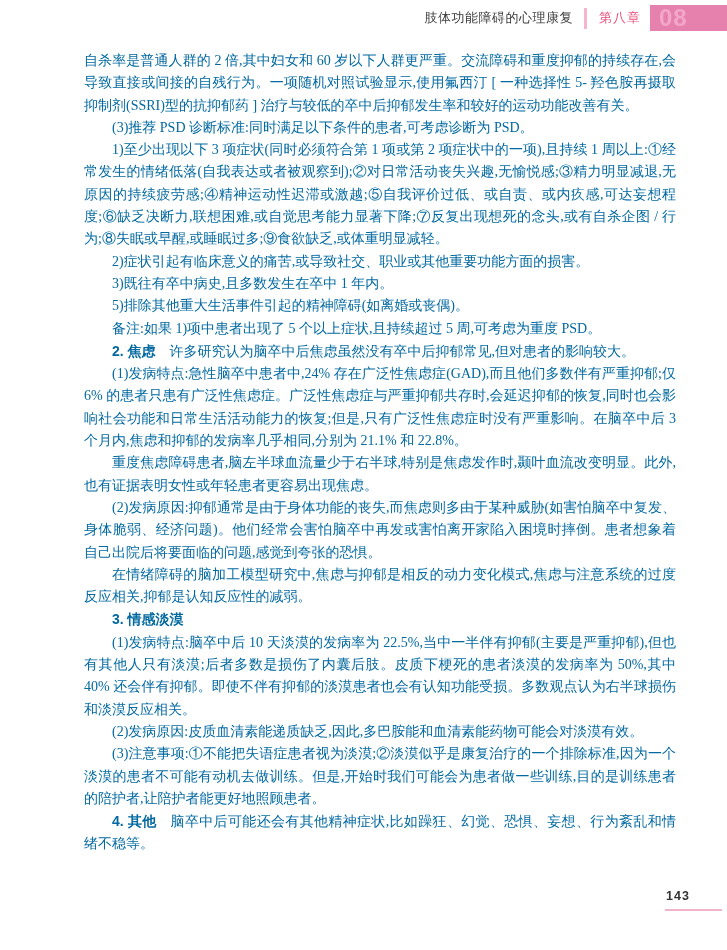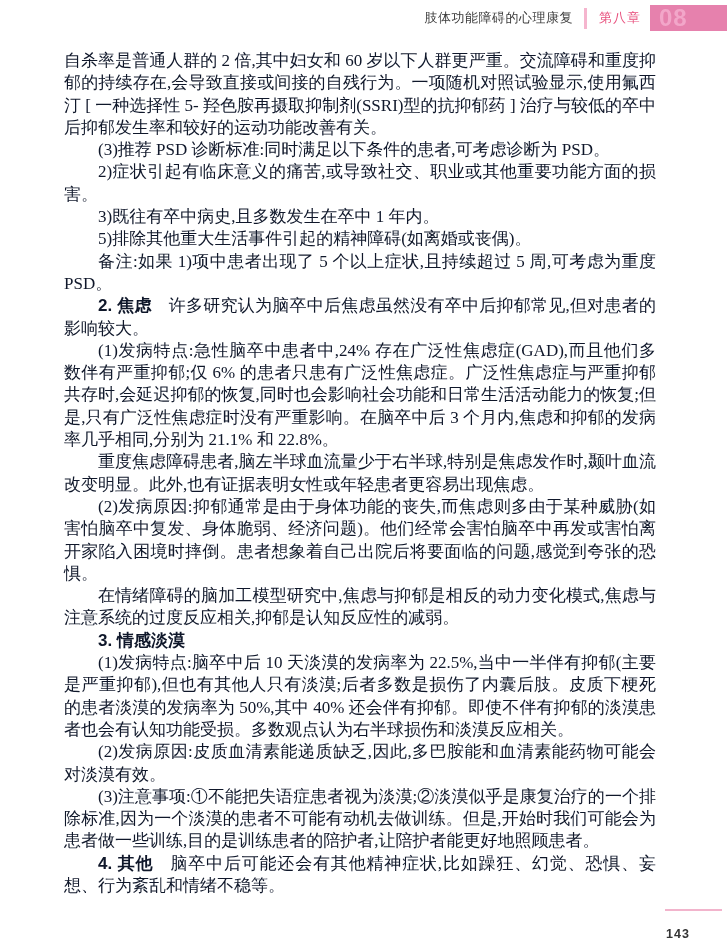--- a/index.html
+++ b/index.html
@@ -33,37 +33,37 @@
     background:#e681ad;
   }
   .chapter-box span {
     display:block;
     font-family:"Liberation Sans","DejaVu Sans",sans-serif;
     font-size:24px; font-weight:bold; line-height:25px;
     padding-left:9px; color:#f2a6c9; letter-spacing:1px;
   }
   
   .body-text {
-    position:absolute; top:50px; left:64px; width:592px;
-    font-size:17px; line-height:22.3px; color:#0f172a;
+    position:absolute; top:50px; left:84px; width:592px;
+    font-size:14px; line-height:22.3px; color:#0369a1;
     text-align:justify;
   }
   .body-text p { margin:0; padding:0; text-indent:2em; }
   .body-text p.noindent { text-indent:0; }
   .lead {
     font-family:"Liberation Sans","DejaVu Sans",sans-serif;
     font-weight:bold; margin-right:1em;
   }
   
   .footer-line {
     position:absolute; top:909px; left:665px; width:57px; height:2px;
     background:#f2b4cc;
   }
   .page-number {
-    position:absolute; top:927px; left:666px;
+    position:absolute; top:889px; left:666px;
     font-family:"Liberation Sans","DejaVu Sans",sans-serif;
     font-size:12.5px; font-weight:bold; color:#333333; letter-spacing:1px;
   }
 </style>
 </head>
 <body>
 
 <div class="page">
 
   <div class="header">
@@ -73,20 +73,21 @@
       <span class="header-chapter">第八章</span>
     </div>
     <div class="chapter-box">
       <span>08</span>
     </div>
   </div>
 
   <div class="body-text" id="body-text">
       <p class="noindent"><span>自杀率是普通人群的 2 倍,其中妇女和 60 岁以下人群更严重。交流障碍和重度抑郁的持续存在,会导致直接或间接的自残行为。一项随机对照试验显示,使用氟西汀 [ 一种选择性 5- 羟色胺再摄取抑制剂(SSRI)型的抗抑郁药 ] 治疗与较低的卒中后抑郁发生率和较好的运动功能改善有关。</span></p>
       <p><span>(3)推荐 PSD 诊断标准:同时满足以下条件的患者,可考虑诊断为 PSD。</span></p>
+      <p><span>1)至少出现以下 3 项症状(同时必须符合第 1 项或第 2 项症状中的一项),且持续 1 周以上:①经常发生的情绪低落(自我表达或者被观察到);②对日常活动丧失兴趣,无愉悦感;③精力明显减退,无原因的持续疲劳感;④精神运动性迟滞或激越;⑤自我评价过低、或自责、或内疚感,可达妄想程度;⑥缺乏决断力,联想困难,或自觉思考能力显著下降;⑦反复出现想死的念头,或有自杀企图 / 行为;⑧失眠或早醒,或睡眠过多;⑨食欲缺乏,或体重明显减轻。</span></p>
       <p><span>2)症状引起有临床意义的痛苦,或导致社交、职业或其他重要功能方面的损害。</span></p>
       <p><span>3)既往有卒中病史,且多数发生在卒中 1 年内。</span></p>
       <p><span>5)排除其他重大生活事件引起的精神障碍(如离婚或丧偶)。</span></p>
       <p><span>备注:如果 1)项中患者出现了 5 个以上症状,且持续超过 5 周,可考虑为重度 PSD。</span></p>
       <p><span class="lead">2. 焦虑</span><span>许多研究认为脑卒中后焦虑虽然没有卒中后抑郁常见,但对患者的影响较大。</span></p>
       <p><span>(1)发病特点:急性脑卒中患者中,24% 存在广泛性焦虑症(GAD),而且他们多数伴有严重抑郁;仅 6% 的患者只患有广泛性焦虑症。广泛性焦虑症与严重抑郁共存时,会延迟抑郁的恢复,同时也会影响社会功能和日常生活活动能力的恢复;但是,只有广泛性焦虑症时没有严重影响。在脑卒中后 3 个月内,焦虑和抑郁的发病率几乎相同,分别为 21.1% 和 22.8%。</span></p>
       <p><span>重度焦虑障碍患者,脑左半球血流量少于右半球,特别是焦虑发作时,颞叶血流改变明显。此外,也有证据表明女性或年轻患者更容易出现焦虑。</span></p>
       <p><span>(2)发病原因:抑郁通常是由于身体功能的丧失,而焦虑则多由于某种威胁(如害怕脑卒中复发、身体脆弱、经济问题)。他们经常会害怕脑卒中再发或害怕离开家陷入困境时摔倒。患者想象着自己出院后将要面临的问题,感觉到夸张的恐惧。</span></p>
       <p><span>在情绪障碍的脑加工模型研究中,焦虑与抑郁是相反的动力变化模式,焦虑与注意系统的过度反应相关,抑郁是认知反应性的减弱。</span></p>
       <p><span class="lead">3. 情感淡漠</span></p>

